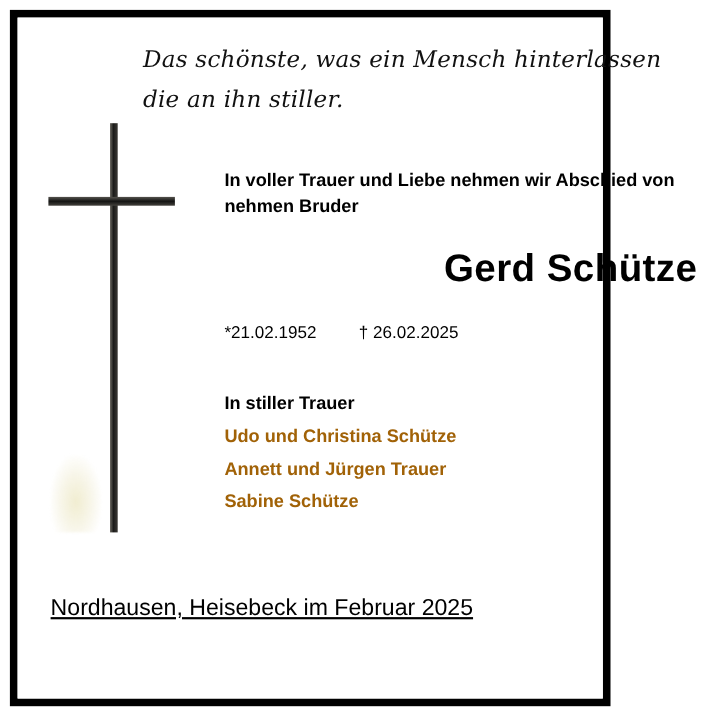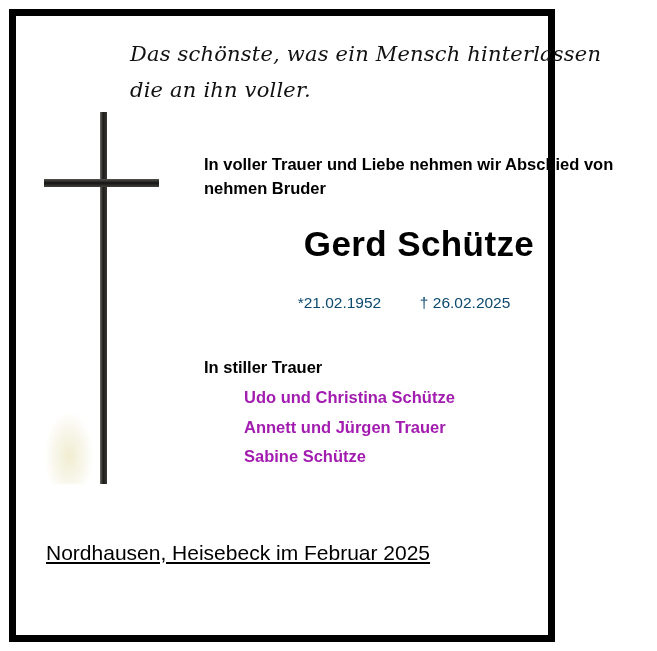--- a/index.html
+++ b/index.html
@@ -97,57 +97,55 @@
     font-weight: bold;
     line-height: 24px;
     color: #000000;
   }
 
   .name {
     position: absolute;
     left: 188px;
     top: 208px;
     width: 430px;
-    text-align: center;
+    text-align: right;
     font-size: 35px;
     font-weight: bold;
     color: #000000;
     letter-spacing: 0.4px;
   }
 
   .dates {
     position: absolute;
     left: 188px;
     top: 278px;
     width: 400px;
-    text-align: center;
     font-size: 15.5px;
-    color: #0c4a6e;
+    color: #000000;
   }
   .dates .sep { display: inline-block; width: 30px; }
 
   .mourning-title {
     position: absolute;
     left: 188px;
     top: 322px;
     font-size: 16.5px;
     font-weight: bold;
     color: #000000;
     margin-top: 20px;
   }
 
   .mourners {
     position: absolute;
     left: 188px;
     top: 367px;
     font-size: 16.5px;
     font-weight: bold;
     line-height: 29.5px;
-    color: #a21caf;
-    margin-left: 40px;
+    color: #a16207;
   }
 
   .place-date {
     position: absolute;
     left: 30px;
     top: 525px;
     font-size: 21px;
     color: #000000;
     text-decoration: underline;
   }
@@ -161,21 +159,21 @@
   <div class="inner">
 
     <div class="cross-wrap">
       <div class="cross-glow"></div>
       <div class="cross-vertical"></div>
       <div class="cross-horizontal"></div>
     </div>
 
     <div class="poem">
       <div>Das schönste, was ein Mensch hinterlassen</div>
-      <div>die an ihn voller.</div>
+      <div>die an ihn stiller.</div>
     </div>
 
     <div class="intro">
       <div>In voller Trauer und Liebe nehmen wir Abschied von</div>
       <div>nehmen Bruder</div>
     </div>
 
     <div class="name">Gerd Schütze</div>
 
     <div class="dates">

